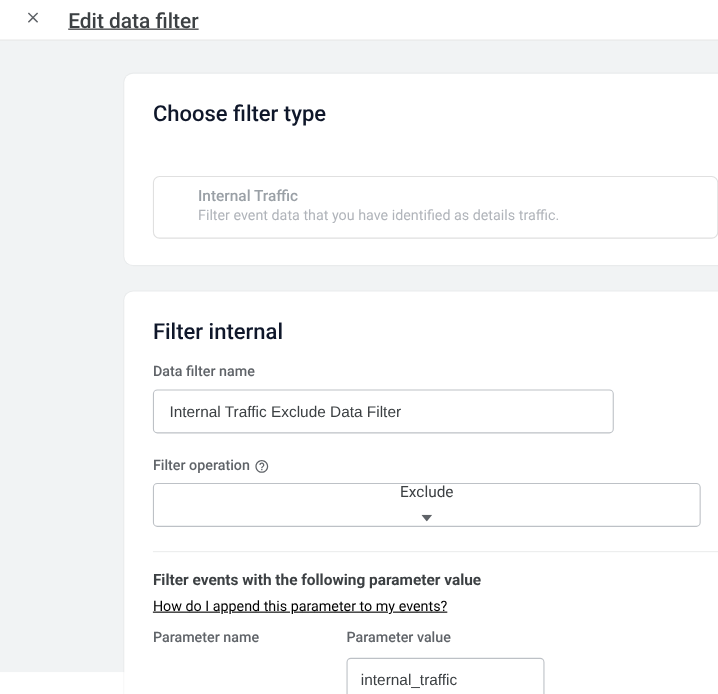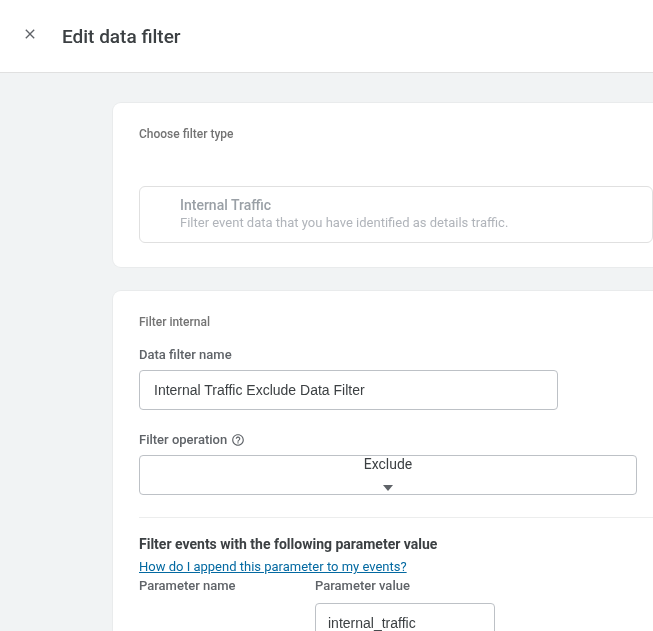--- a/index.html
+++ b/index.html
@@ -7,22 +7,23 @@
     font-family: 'Google Sans', Roboto, Arial, sans-serif;
     background: #fff;
     width: 653px;
     height: 631px;
     overflow: hidden;
     color: #202124;
   }
   .header {
     display: flex;
     align-items: center;
-    padding: 24px 18px;
+    padding: 6px 18px;
     border-bottom: 1px solid #e0e0e0;
+    text-decoration: underline;
   }
   .close-btn {
     width: 24px;
     height: 24px;
     display: flex;
     align-items: center;
     justify-content: center;
     margin-right: 20px;
     cursor: pointer;
     color: #5f6368;
@@ -42,23 +43,23 @@
   .card {
     background: #fff;
     margin-left: 113px;
     border-top-left-radius: 8px;
     border-bottom-left-radius: 8px;
     padding: 24px 0 24px 26px;
     box-shadow: 0 0 0 1px rgba(0,0,0,0.03);
   }
   .card + .card { margin-top: 24px; }
   .section-title {
-    font-size: 12px;
-    font-weight: 500;
-    color: #737373;
+    font-size: 20px;
+    font-weight: 500;
+    color: #0f172a;
     margin-bottom: 18px;
   }
   .type-box {
     border: 1px solid #e0e0e0;
     border-radius: 6px;
     padding: 10px 16px 12px 40px;
     margin-right: 0;
     margin-top: 45px;
   }
   .type-title {
@@ -117,25 +118,25 @@
     margin: 0 0 18px 0;
   }
   .sub-heading {
     font-size: 14px;
     font-weight: 700;
     color: #3c4043;
     margin-bottom: 4px;
   }
   .help-link {
     font-size: 13px;
-    color: #0369a1;
+    color: #000000;
     text-decoration: underline;
     cursor: pointer;
     display: inline-block;
-    margin-bottom: 4px;
+    margin-bottom: 14px;
   }
   .param-row {
     display: flex;
     gap: 36px;
     align-items: flex-start;
   }
   .param-col-label {
     font-size: 13px;
     font-weight: 500;
     color: #5f6368;

